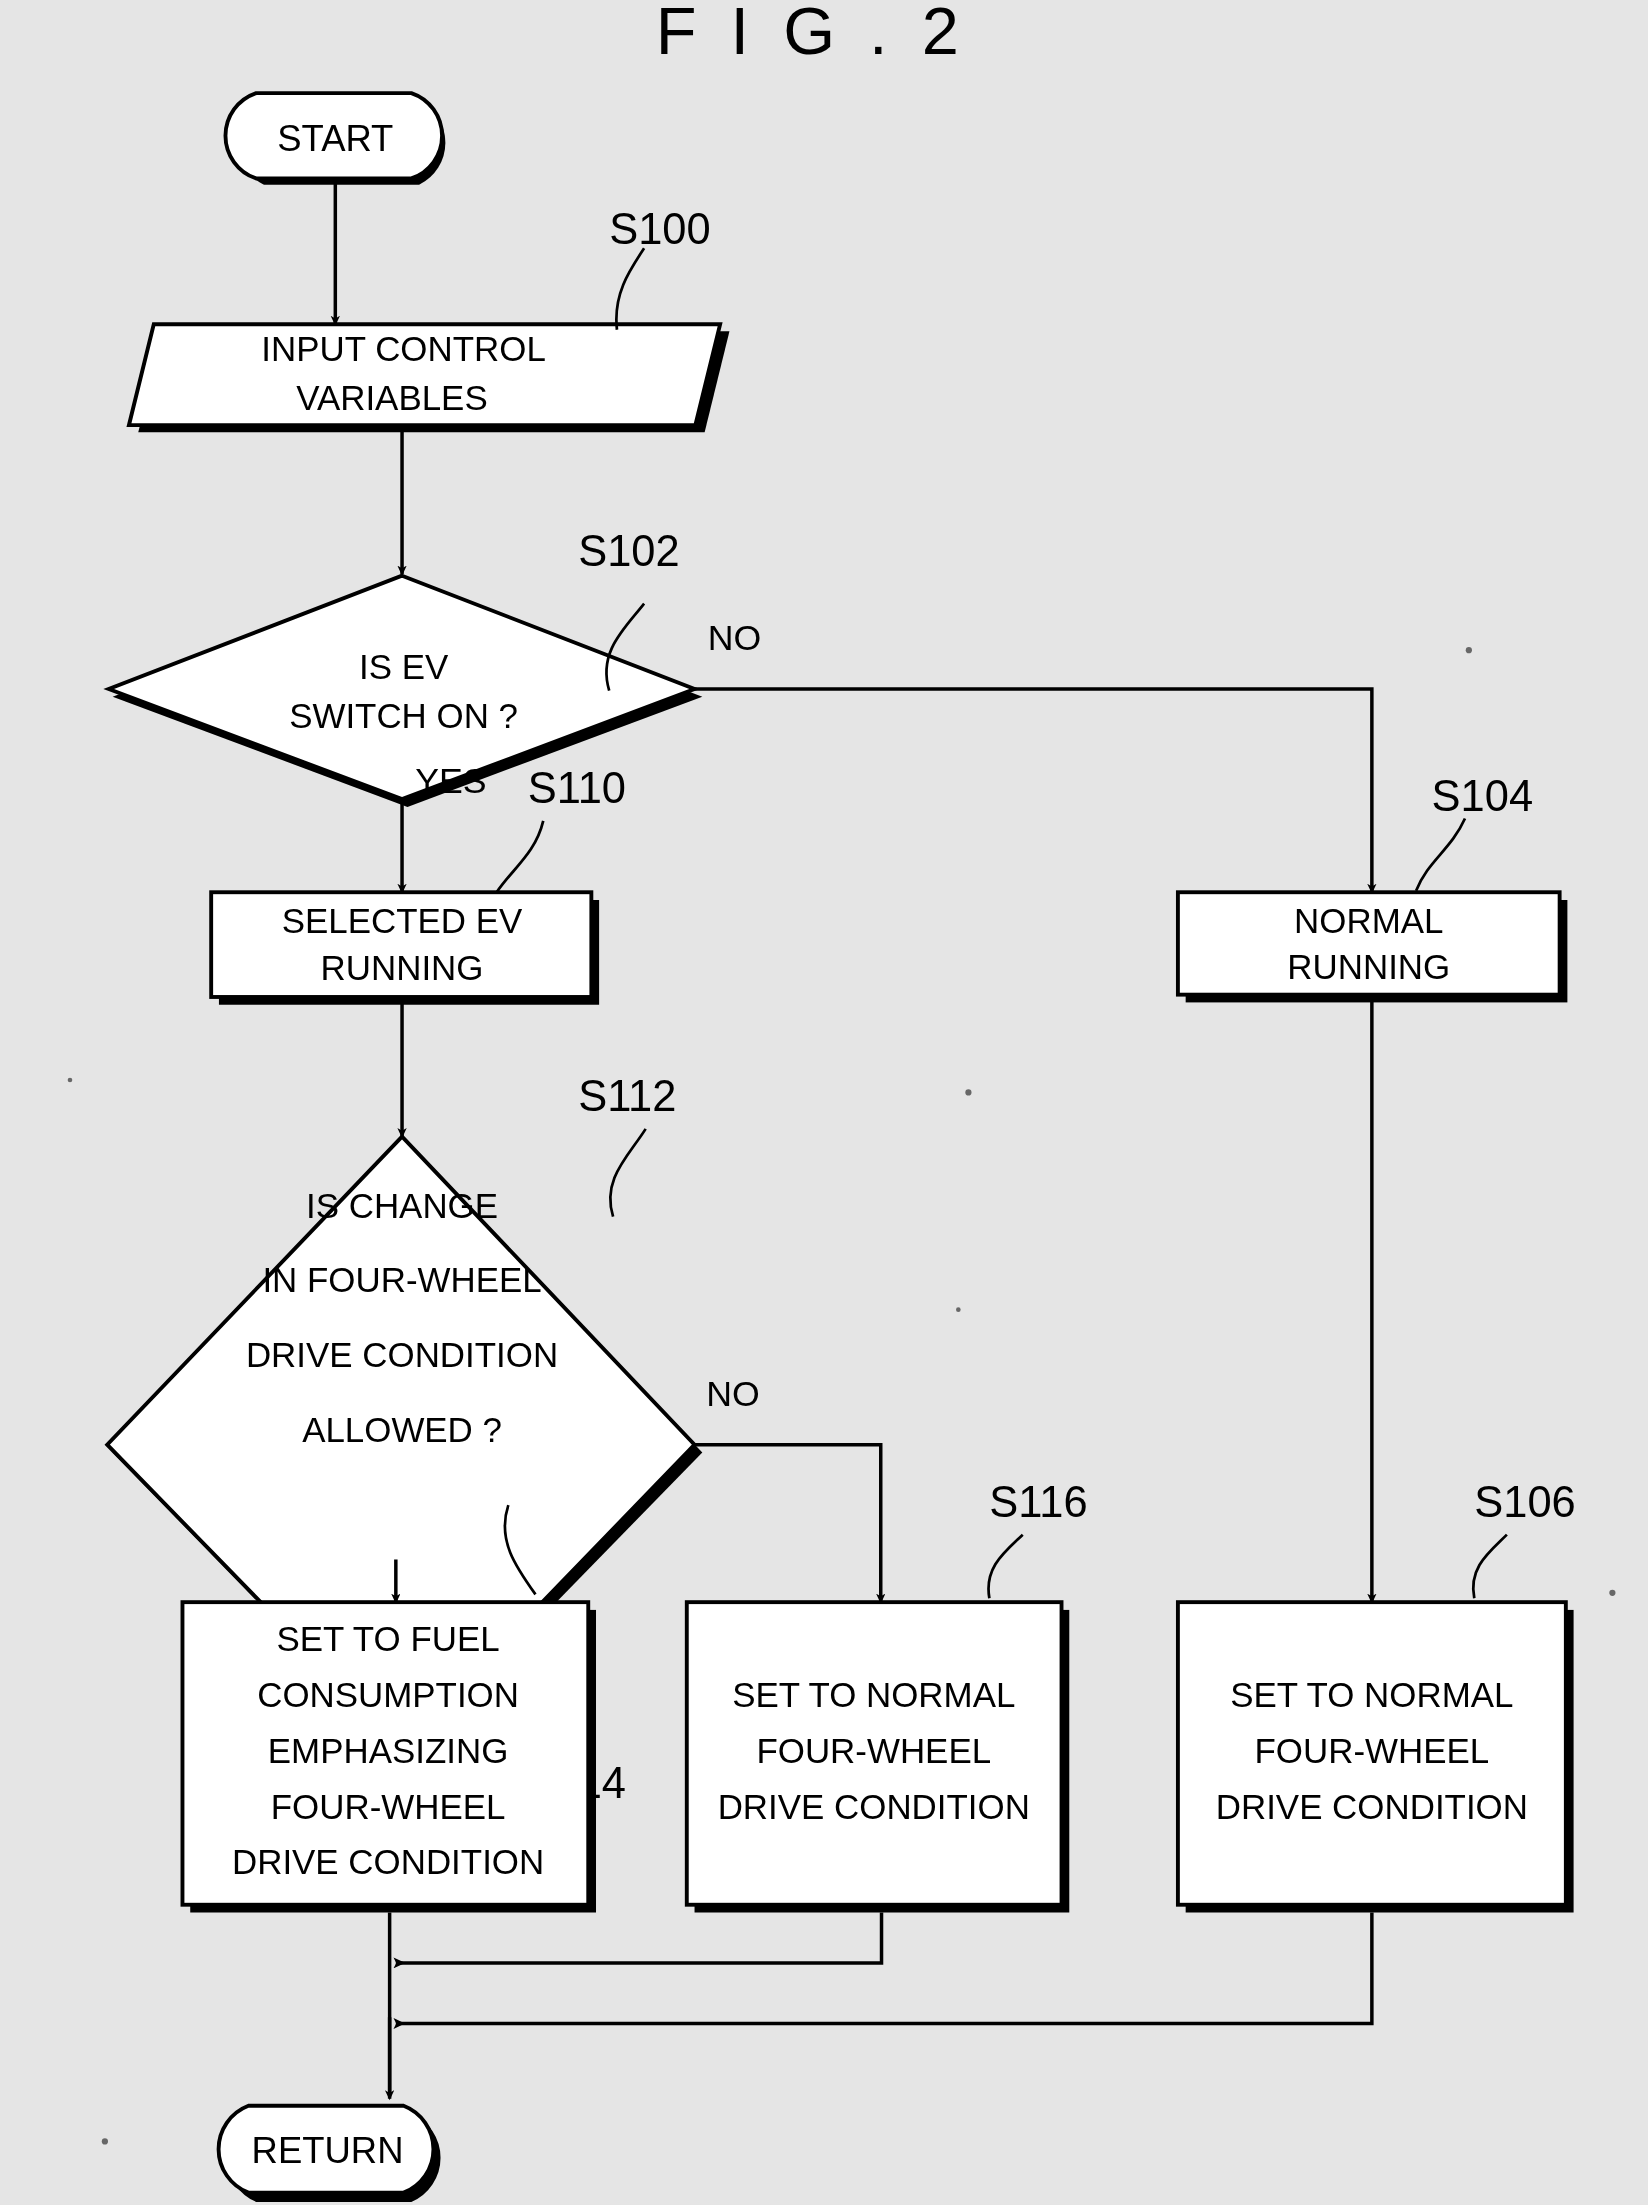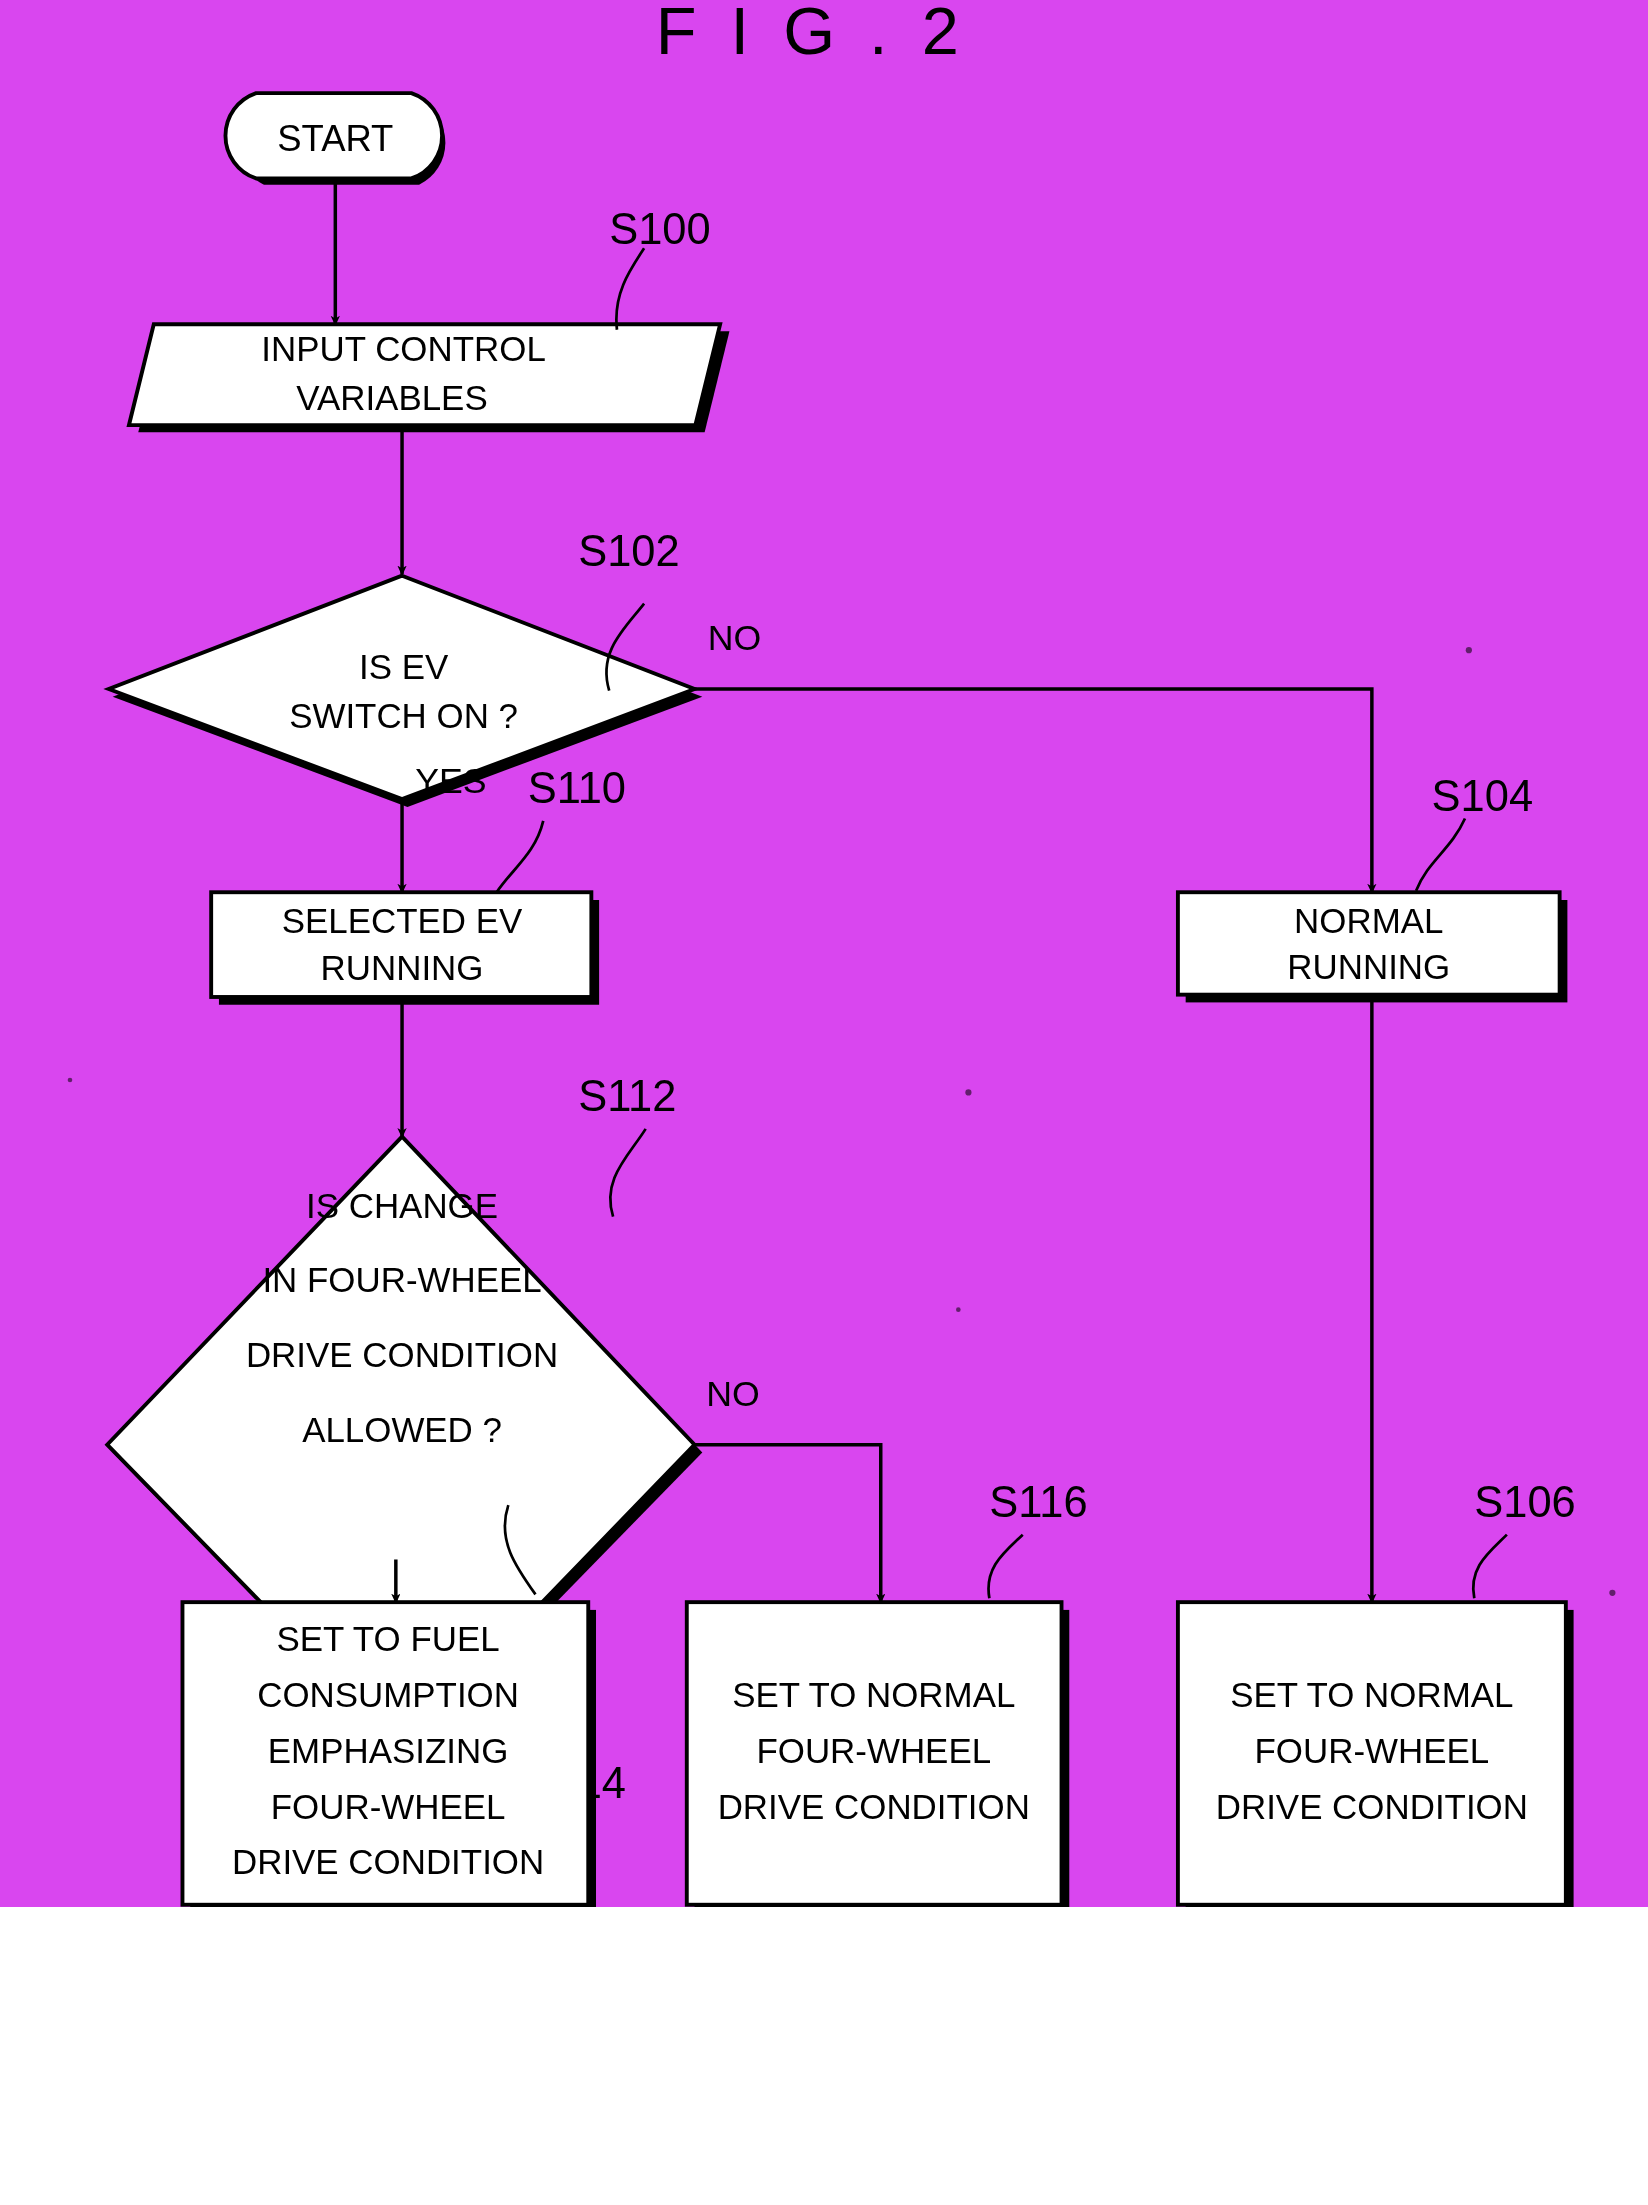--- a/index.html
+++ b/index.html
@@ -8,22 +8,22 @@
     padding: 0;
     background: #ffffff;
   }
   body {
     font-family: "Liberation Sans", sans-serif;
     color: #000000;
   }
   #page {
     position: relative;
     width: 1649px;
-    height: 1907px;
-    background: #d946ef;
+    height: 2205px;
+    background: #e5e5e5;
     overflow: hidden;
   }
   #figure-svg {
     position: absolute;
     left: 0;
     top: 0;
     width: 1649px;
     height: 2205px;
   }
   .fig-title {

